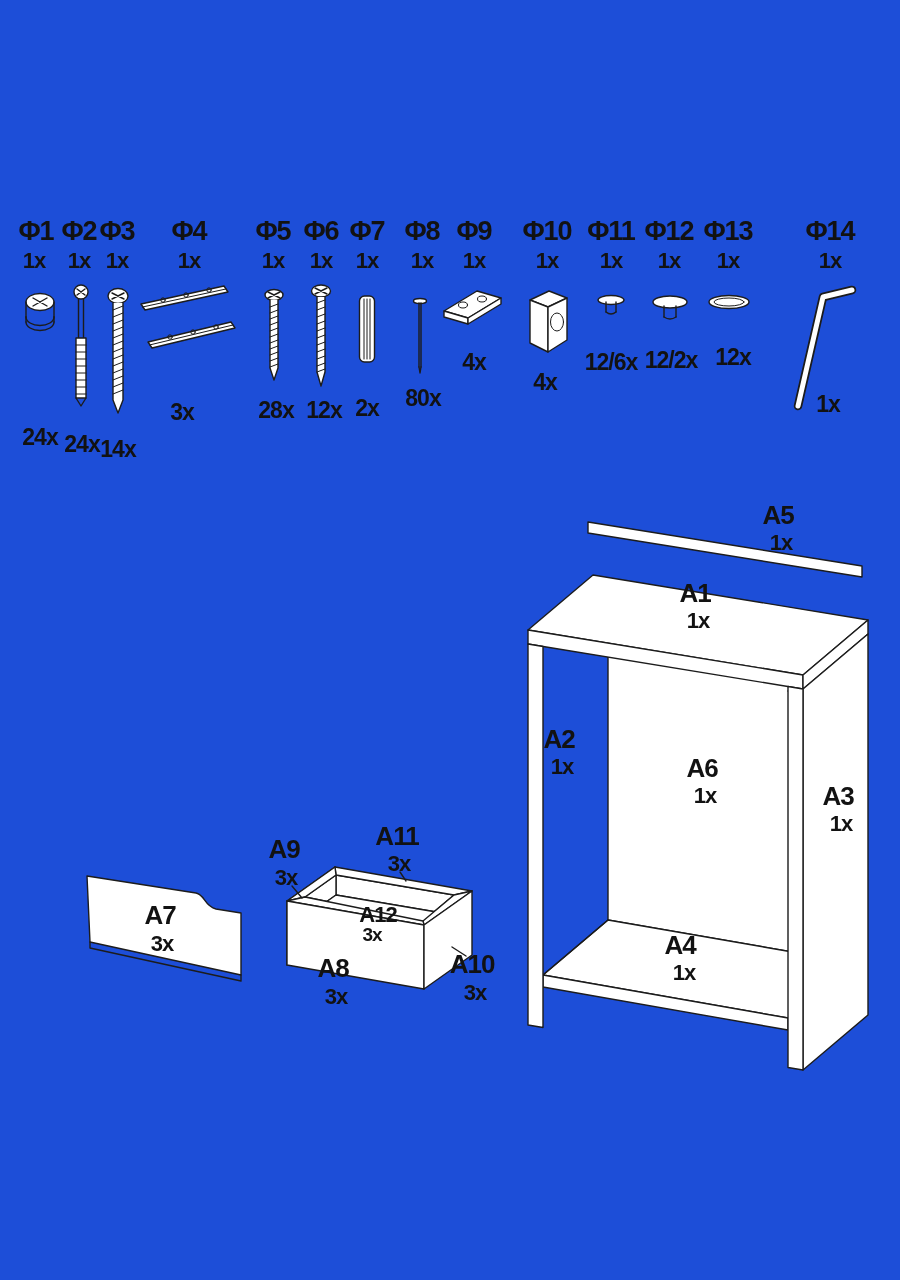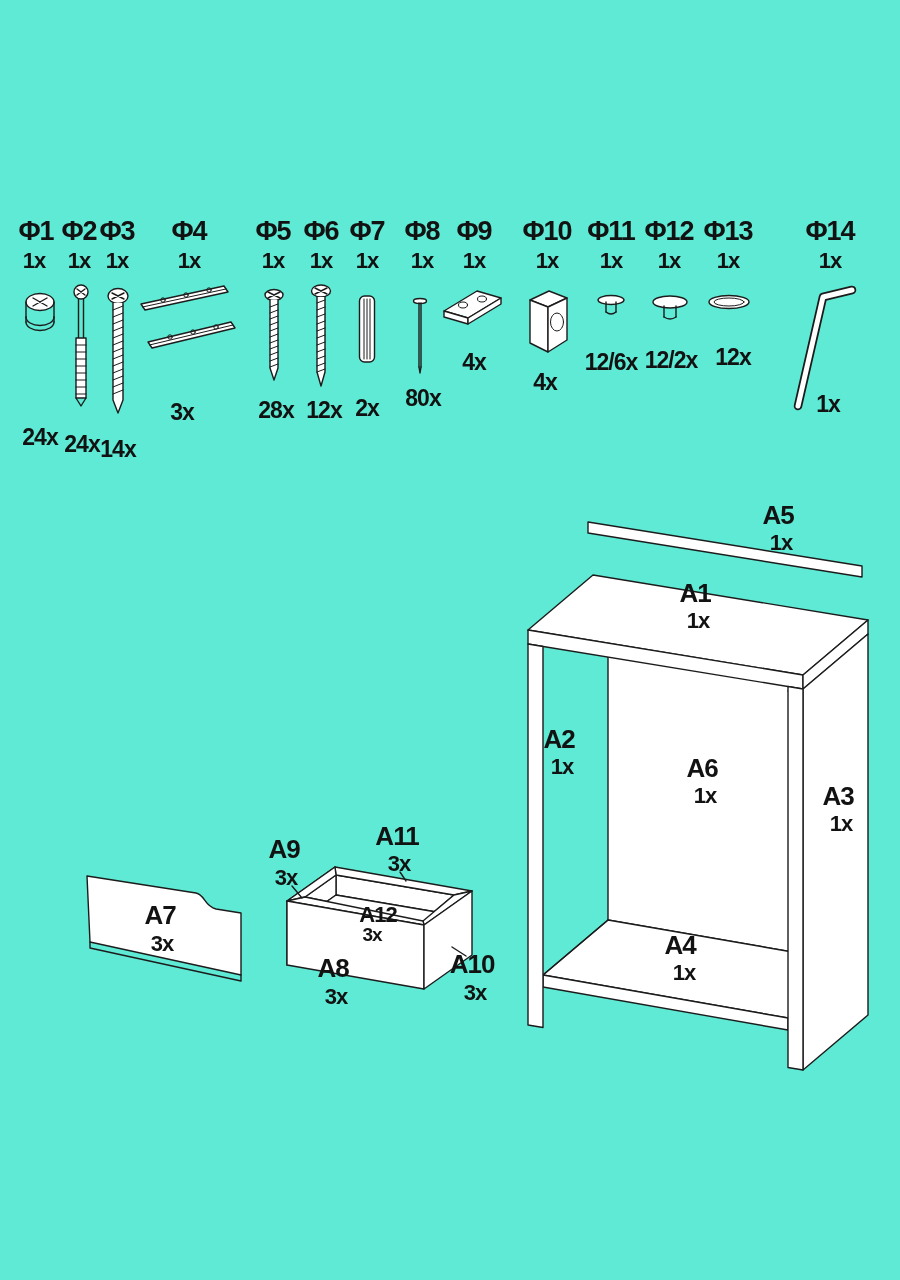--- a/index.html
+++ b/index.html
@@ -1,16 +1,16 @@
 <!DOCTYPE html>
 <html><head>
 <meta charset="utf-8">
 <style>
   html,body{margin:0;padding:0;background:#fff;}
-  .sheet{position:relative;width:900px;height:1280px;background:#5eead4;overflow:hidden;text-decoration:underline;}
+  .sheet{position:relative;width:900px;height:1280px;background:#1d4ed8;overflow:hidden;text-decoration:underline;}
   svg{display:block;}
   .ln{stroke:#1c1c1c;stroke-width:1.4;fill:none;stroke-linejoin:round;stroke-linecap:round;}
   .fw{stroke:#1c1c1c;stroke-width:1.4;fill:#ffffff;stroke-linejoin:round;}
   .thin{stroke:#1c1c1c;stroke-width:1;fill:none;}
   text{font-family:"Liberation Sans",sans-serif;fill:#121212;}
   .t-id{font-size:27px;font-weight:700;letter-spacing:-1px;}
   .t-pack{font-size:22px;font-weight:700;letter-spacing:-1px;}
   .t-qty{font-size:23px;font-weight:700;letter-spacing:-1px;}
   .t-part{font-size:26px;font-weight:700;letter-spacing:-1px;}
   .t-pqty{font-size:22px;font-weight:700;letter-spacing:-1px;}

